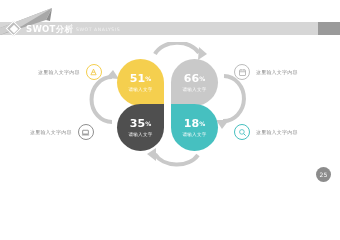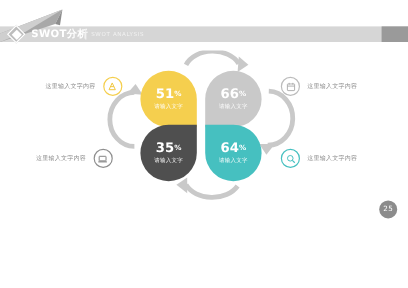--- a/index.html
+++ b/index.html
@@ -186,21 +186,21 @@
           <span>35</span><span class="sfx">%</span>
         </div>
         <div class="leaf-sub">请输入文字</div>
       </div>
     </div>
 
     <div class="leaf leaf-br">
       <div class="shape"></div>
       <div class="leaf-txt">
         <div class="pct">
-          <span>64</span><span class="sfx">%</span>
+          <span>18</span><span class="sfx">%</span>
         </div>
         <div class="leaf-sub">请输入文字</div>
       </div>
     </div>
 
     <div class="side side-l side-tl">
       <span class="side-text">这里输入文字内容</span>
       <span class="ibadge y">
         <svg width="9" height="9" viewBox="0 0 12 12">
           <polygon points="6,1.5 9.5,9 2.5,9" fill="none" stroke="#f0c63f" stroke-width="1.1"></polygon>

